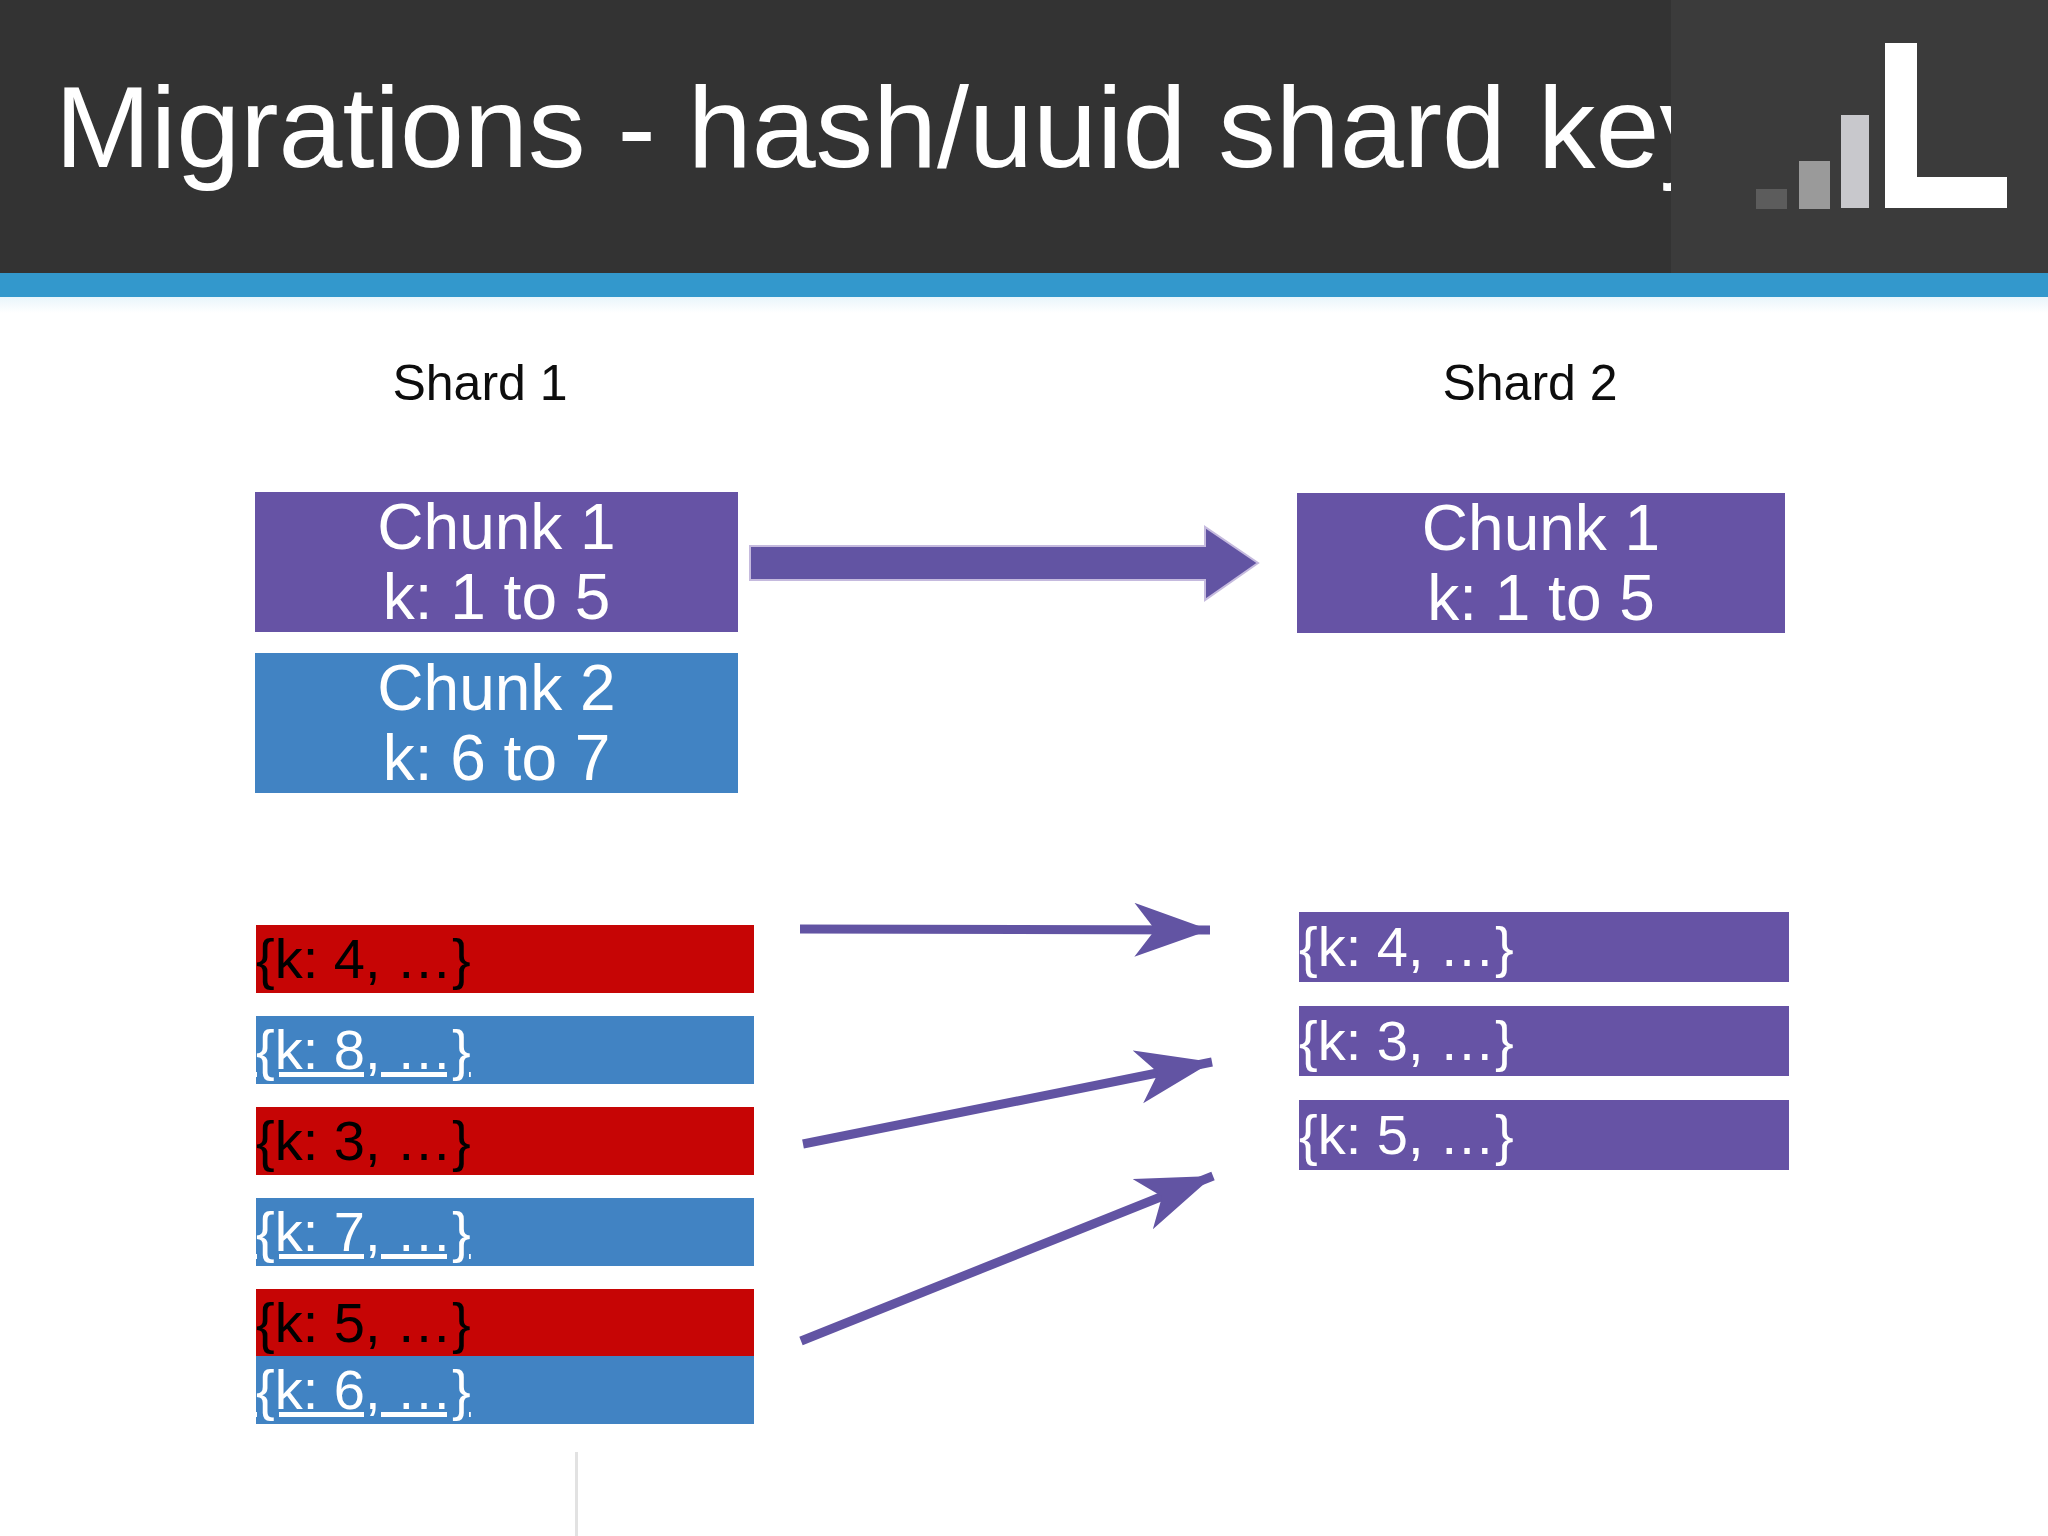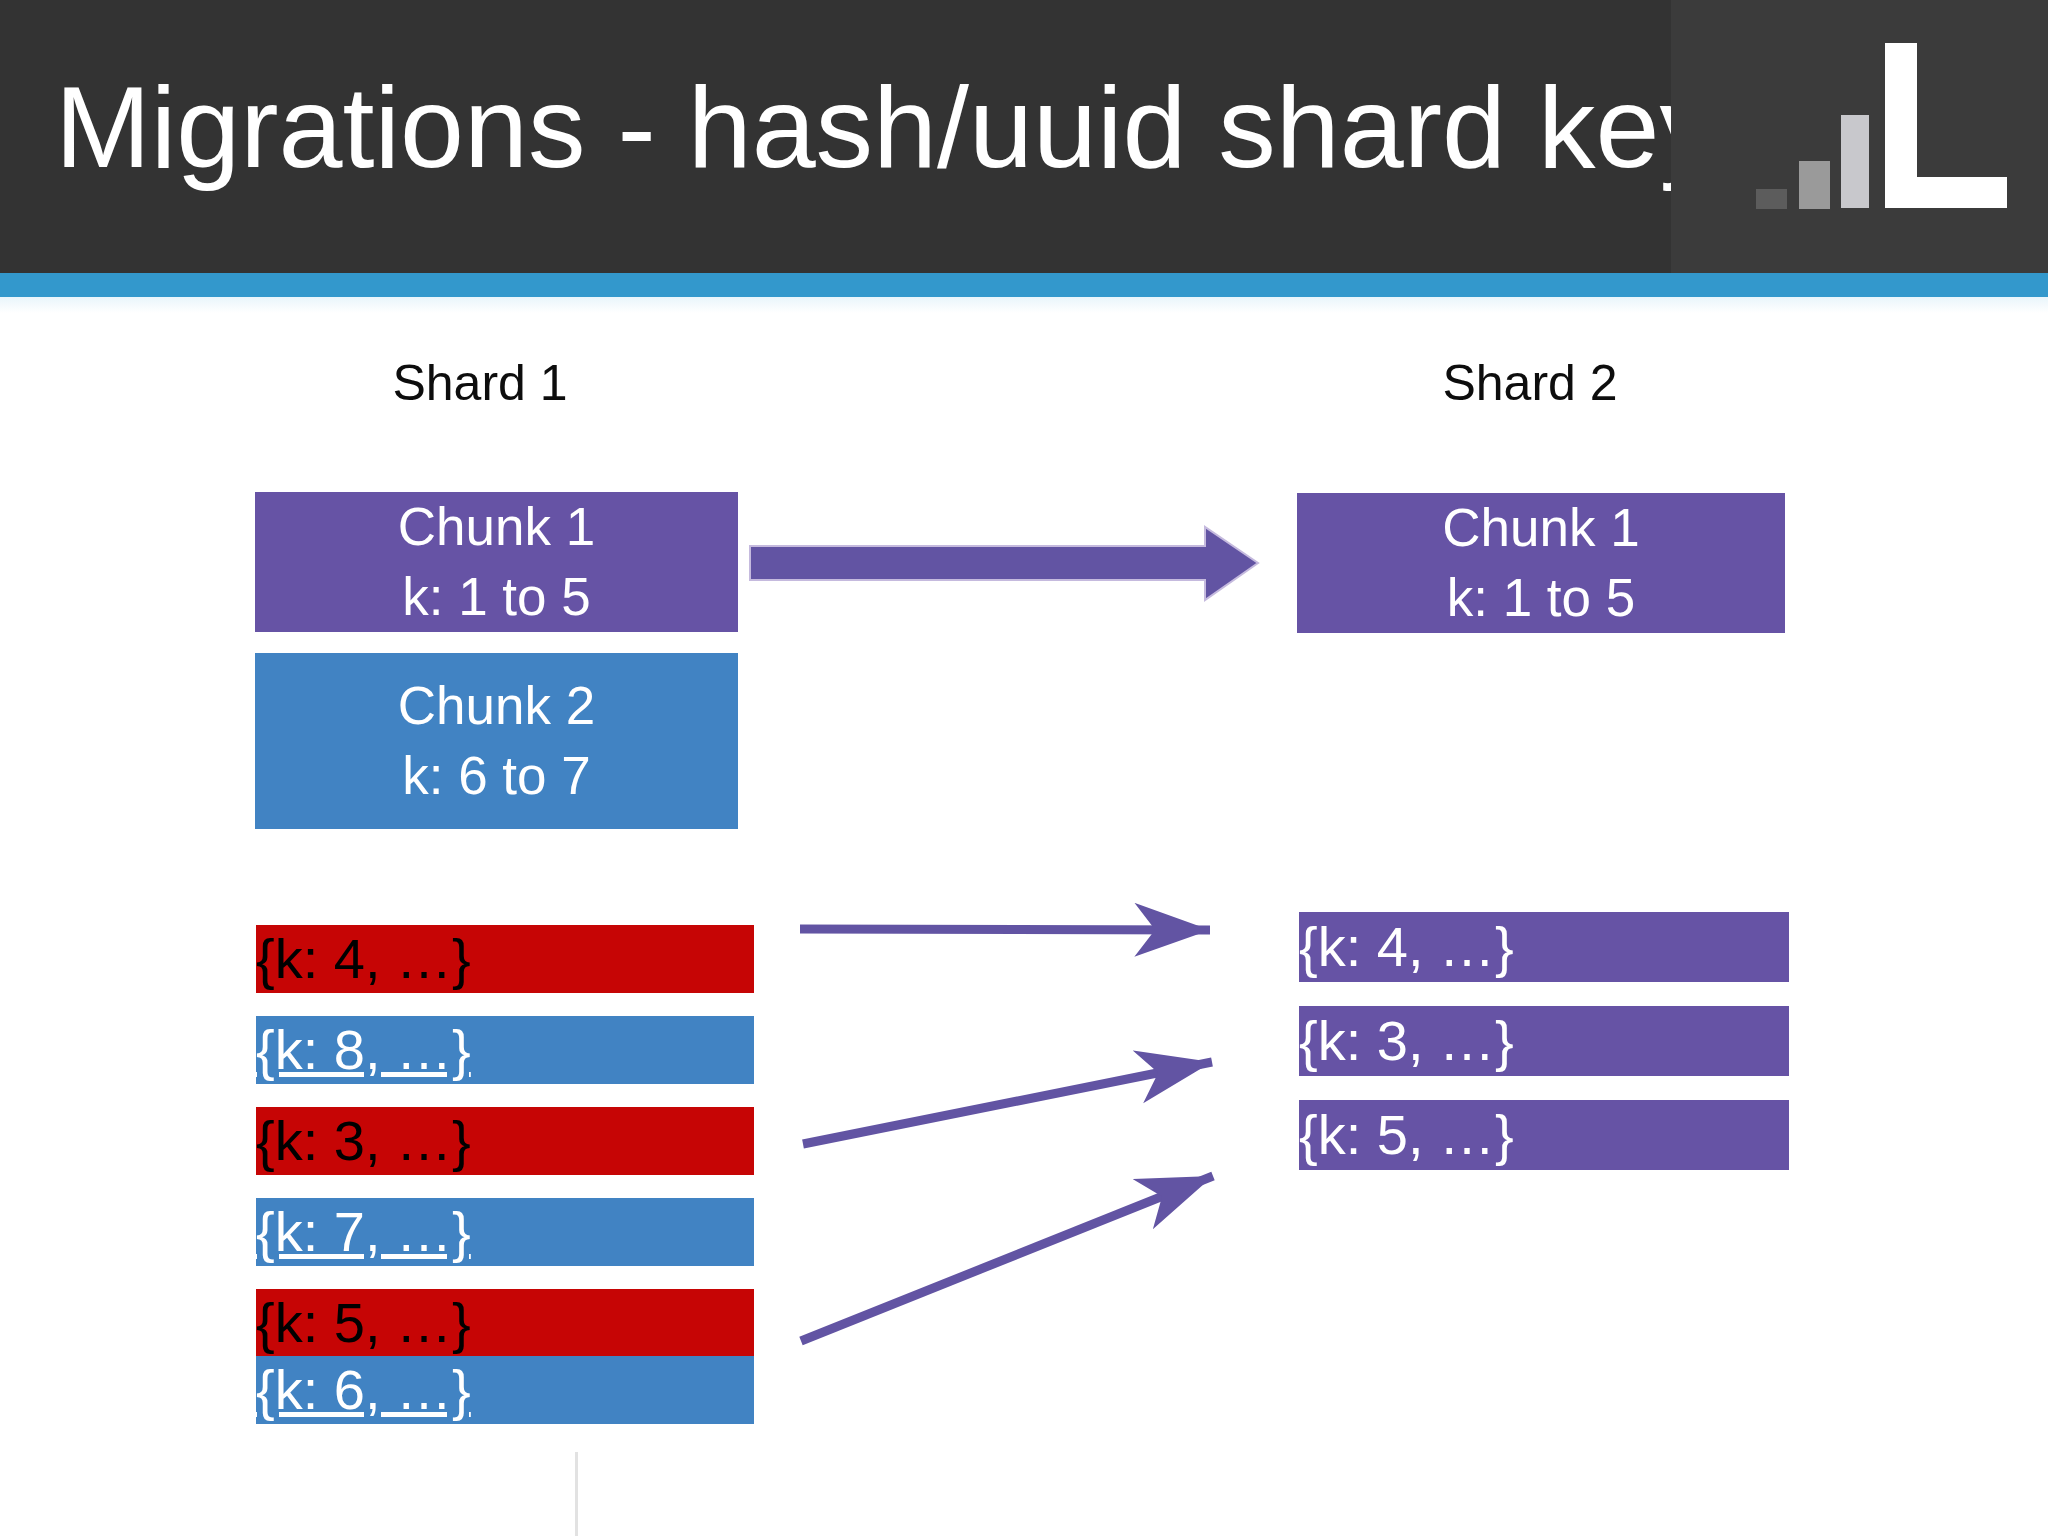--- a/index.html
+++ b/index.html
@@ -24,23 +24,23 @@
   .accent{position:absolute;left:0;top:273px;width:2048px;height:24px;background:var(--accent_bar,#3398cc);}
   .accent-fade{position:absolute;left:0;top:297px;width:2048px;height:16px;
     background:linear-gradient(#e9f5fb,#ffffff);}
   
   .shard-label{position:absolute;top:356px;width:500px;text-align:center;
     color:#0d0d0d;font-size:50px;line-height:1.1;font-weight:400;}
   .shard1{left:230px;}
   .shard2{left:1280px;}
   
   .chunk{position:absolute;display:flex;flex-direction:column;justify-content:center;
-    align-items:center;color:#ffffff;font-size:53px;line-height:70px;text-align:center;}
+    align-items:center;color:#ffffff;font-size:64px;line-height:70px;text-align:center;}
   .chunk-l1{left:255px;top:492px;width:483px;height:140px;background:var(--chunk_purple,#6653a5);}
-  .chunk-l2{left:255px;top:653px;width:483px;height:176px;background:var(--chunk_blue,#4183c3);}
+  .chunk-l2{left:255px;top:653px;width:483px;height:140px;background:var(--chunk_blue,#4183c3);}
   .chunk-r1{left:1297px;top:493px;width:488px;height:140px;background:var(--chunk_purple,#6653a5);}
   
   .doc{position:absolute;display:flex;align-items:center;justify-content:flex-start;
     font-size:56px;line-height:1;}
   .doc-left{left:256px;width:498px;height:68px;}
   .doc-right{left:1299px;width:490px;height:70px;}
   .doc-red{background:var(--doc_red,#c60505);color:#000000;}
   .doc-blue{background:var(--chunk_blue,#4183c3);color:#ffffff;text-decoration:underline;}
   .doc-purple{background:var(--chunk_purple,#6653a5);color:#ffffff;}
   .dl0{top:925px;} .dl1{top:1016px;} .dl2{top:1107px;}

